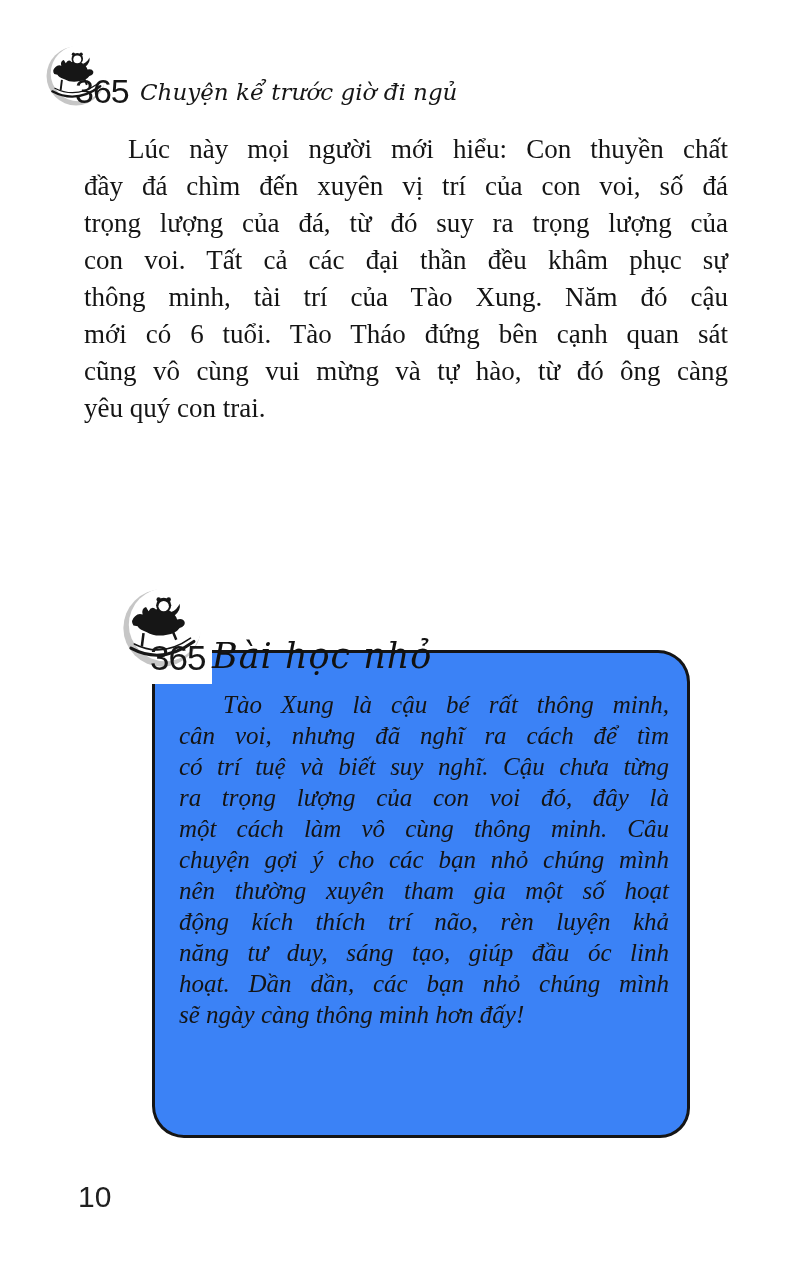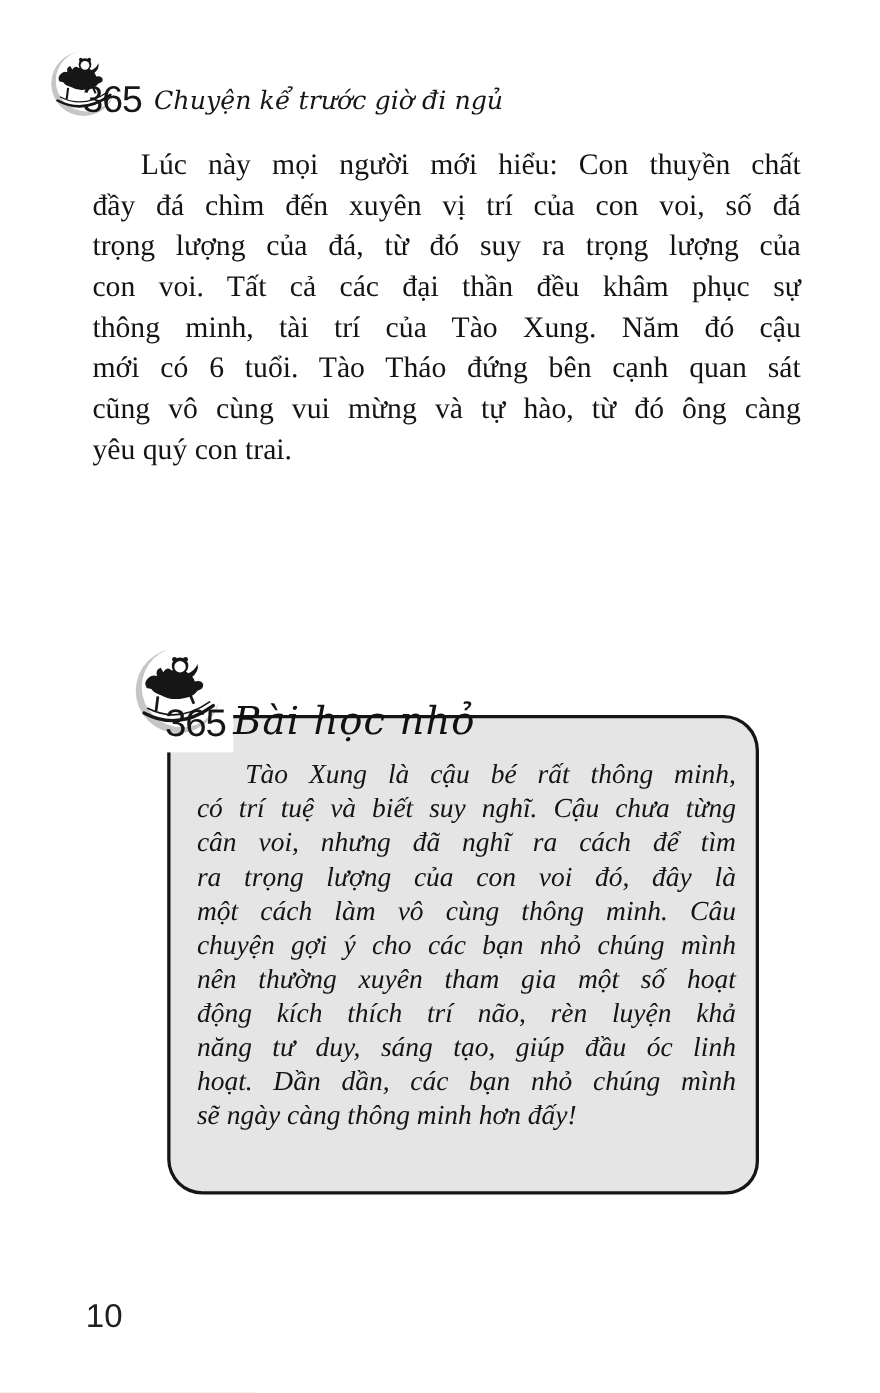--- a/index.html
+++ b/index.html
@@ -53,25 +53,25 @@
     font-family:"DejaVu Serif", serif;
     font-style:italic;font-weight:normal;
     font-size:35px;line-height:38px;
     letter-spacing:1px;
     color:#111;
     white-space:nowrap;
     z-index:3;
   }
   .lesson-box{
     position:absolute;left:152px;top:650px;
-    width:538px;height:436px;
+    width:538px;height:488px;
     box-sizing:border-box;
     border:3px solid #151515;
     border-radius:2px 32px 30px 32px;
-    background:#e5e5e5;
+    background:#3b82f6;
     z-index:1;
   }
   .corner-mask{
     position:absolute;left:146px;top:643px;
     width:66px;height:41px;
     background:#ffffff;
     z-index:2;
   }
   .lesson-text{
     position:absolute;
@@ -133,22 +133,22 @@
       <div class="line">con voi. Tất cả các đại thần đều khâm phục sự</div>
       <div class="line">thông minh, tài trí của Tào Xung. Năm đó cậu</div>
       <div class="line">mới có 6 tuổi. Tào Tháo đứng bên cạnh quan sát</div>
       <div class="line">cũng vô cùng vui mừng và tự hào, từ đó ông càng</div>
       <div class="line">yêu quý con trai.</div>
     </section>
 
   <div class="lesson-box">
     <div class="lesson-text">
         <div class="line">Tào Xung là cậu bé rất thông minh,</div>
+        <div class="line">cân voi, nhưng đã nghĩ ra cách để tìm</div>
         <div class="line">có trí tuệ và biết suy nghĩ. Cậu chưa từng</div>
-        <div class="line">cân voi, nhưng đã nghĩ ra cách để tìm</div>
         <div class="line">ra trọng lượng của con voi đó, đây là</div>
         <div class="line">một cách làm vô cùng thông minh. Câu</div>
         <div class="line">chuyện gợi ý cho các bạn nhỏ chúng mình</div>
         <div class="line">nên thường xuyên tham gia một số hoạt</div>
         <div class="line">động kích thích trí não, rèn luyện khả</div>
         <div class="line">năng tư duy, sáng tạo, giúp đầu óc linh</div>
         <div class="line">hoạt. Dần dần, các bạn nhỏ chúng mình</div>
         <div class="line">sẽ ngày càng thông minh hơn đấy!</div>
       </div>
   </div>

